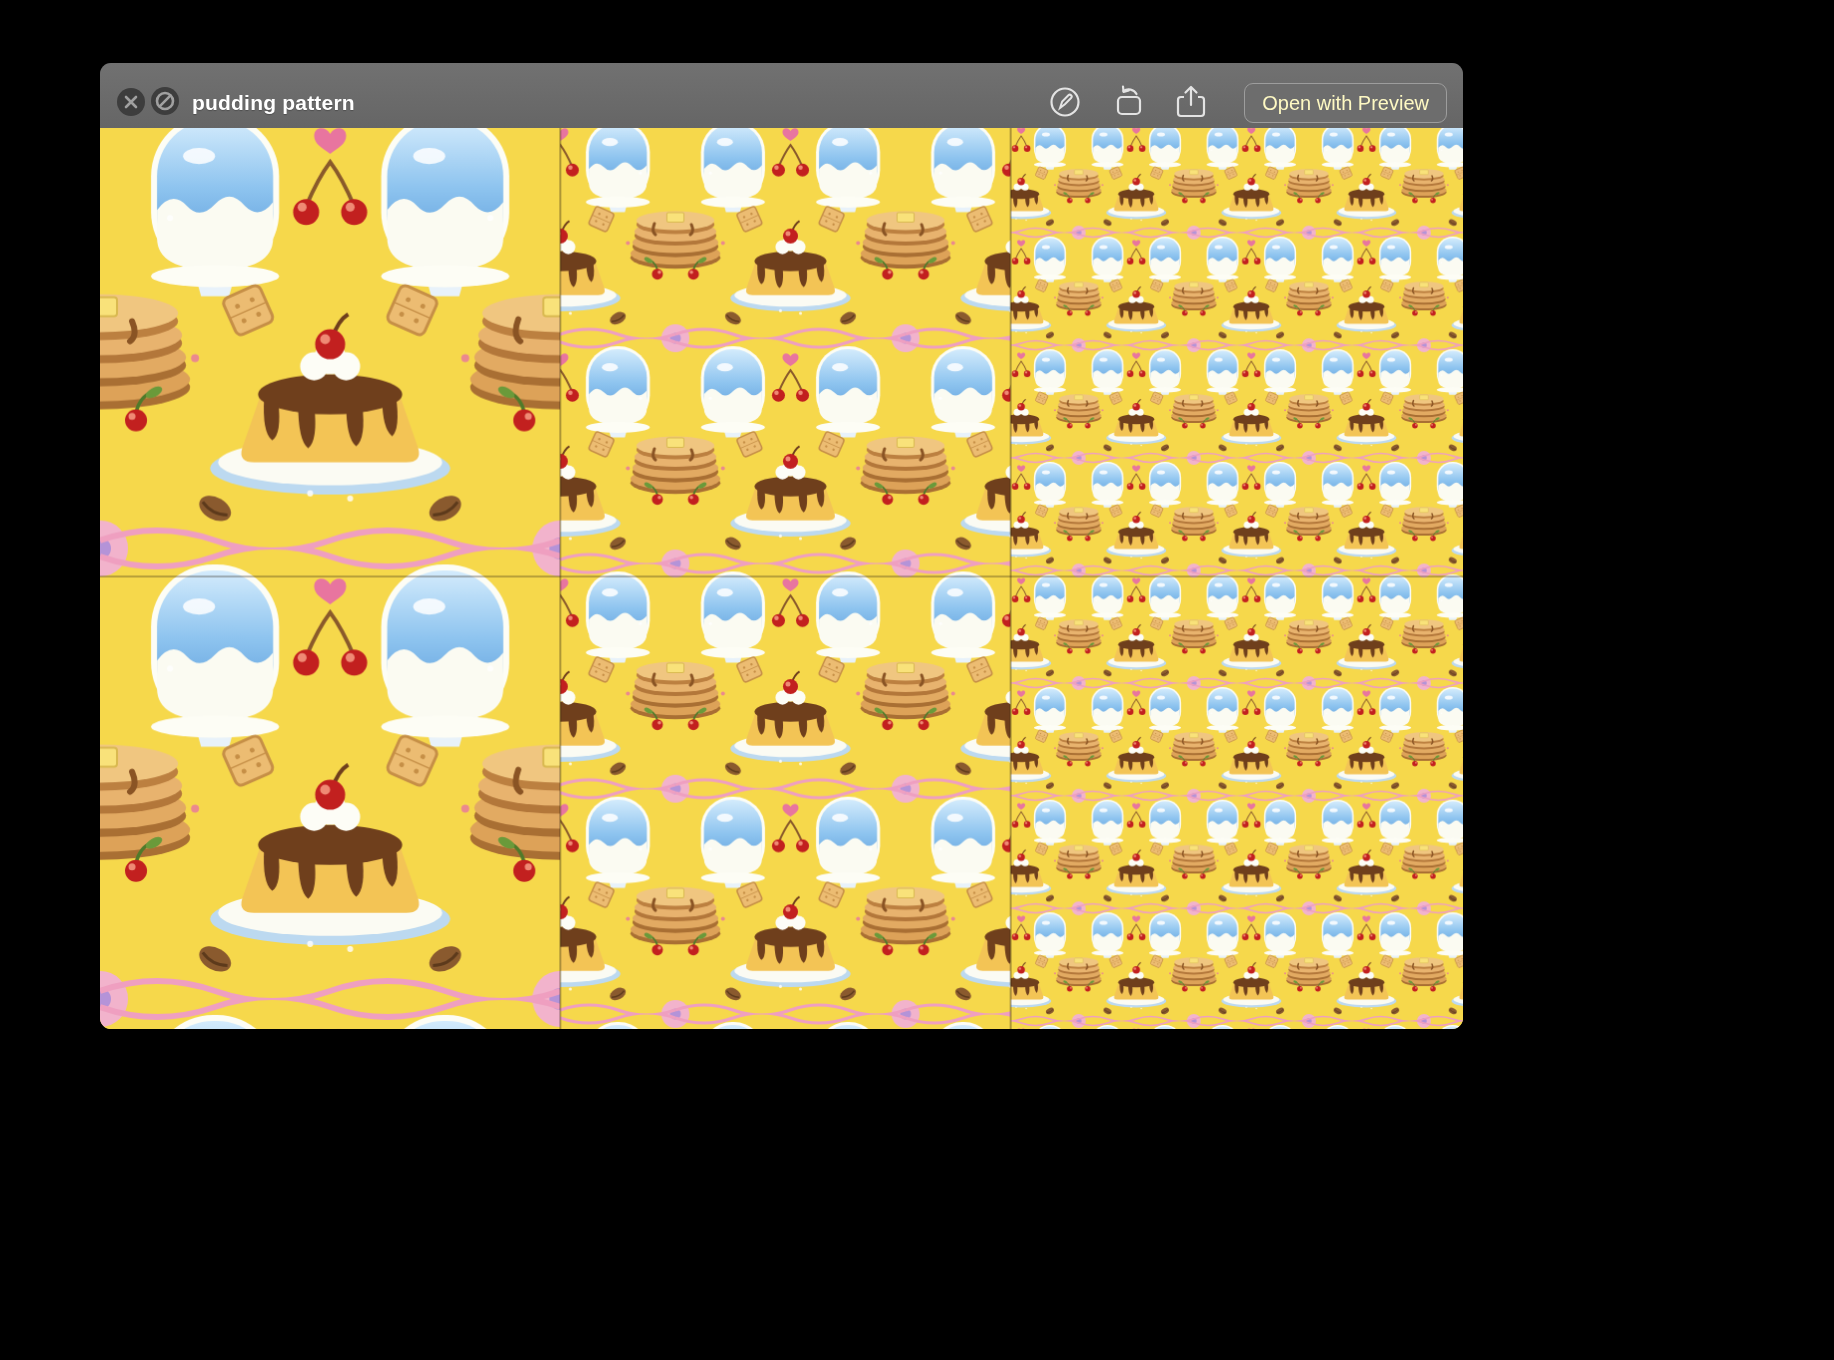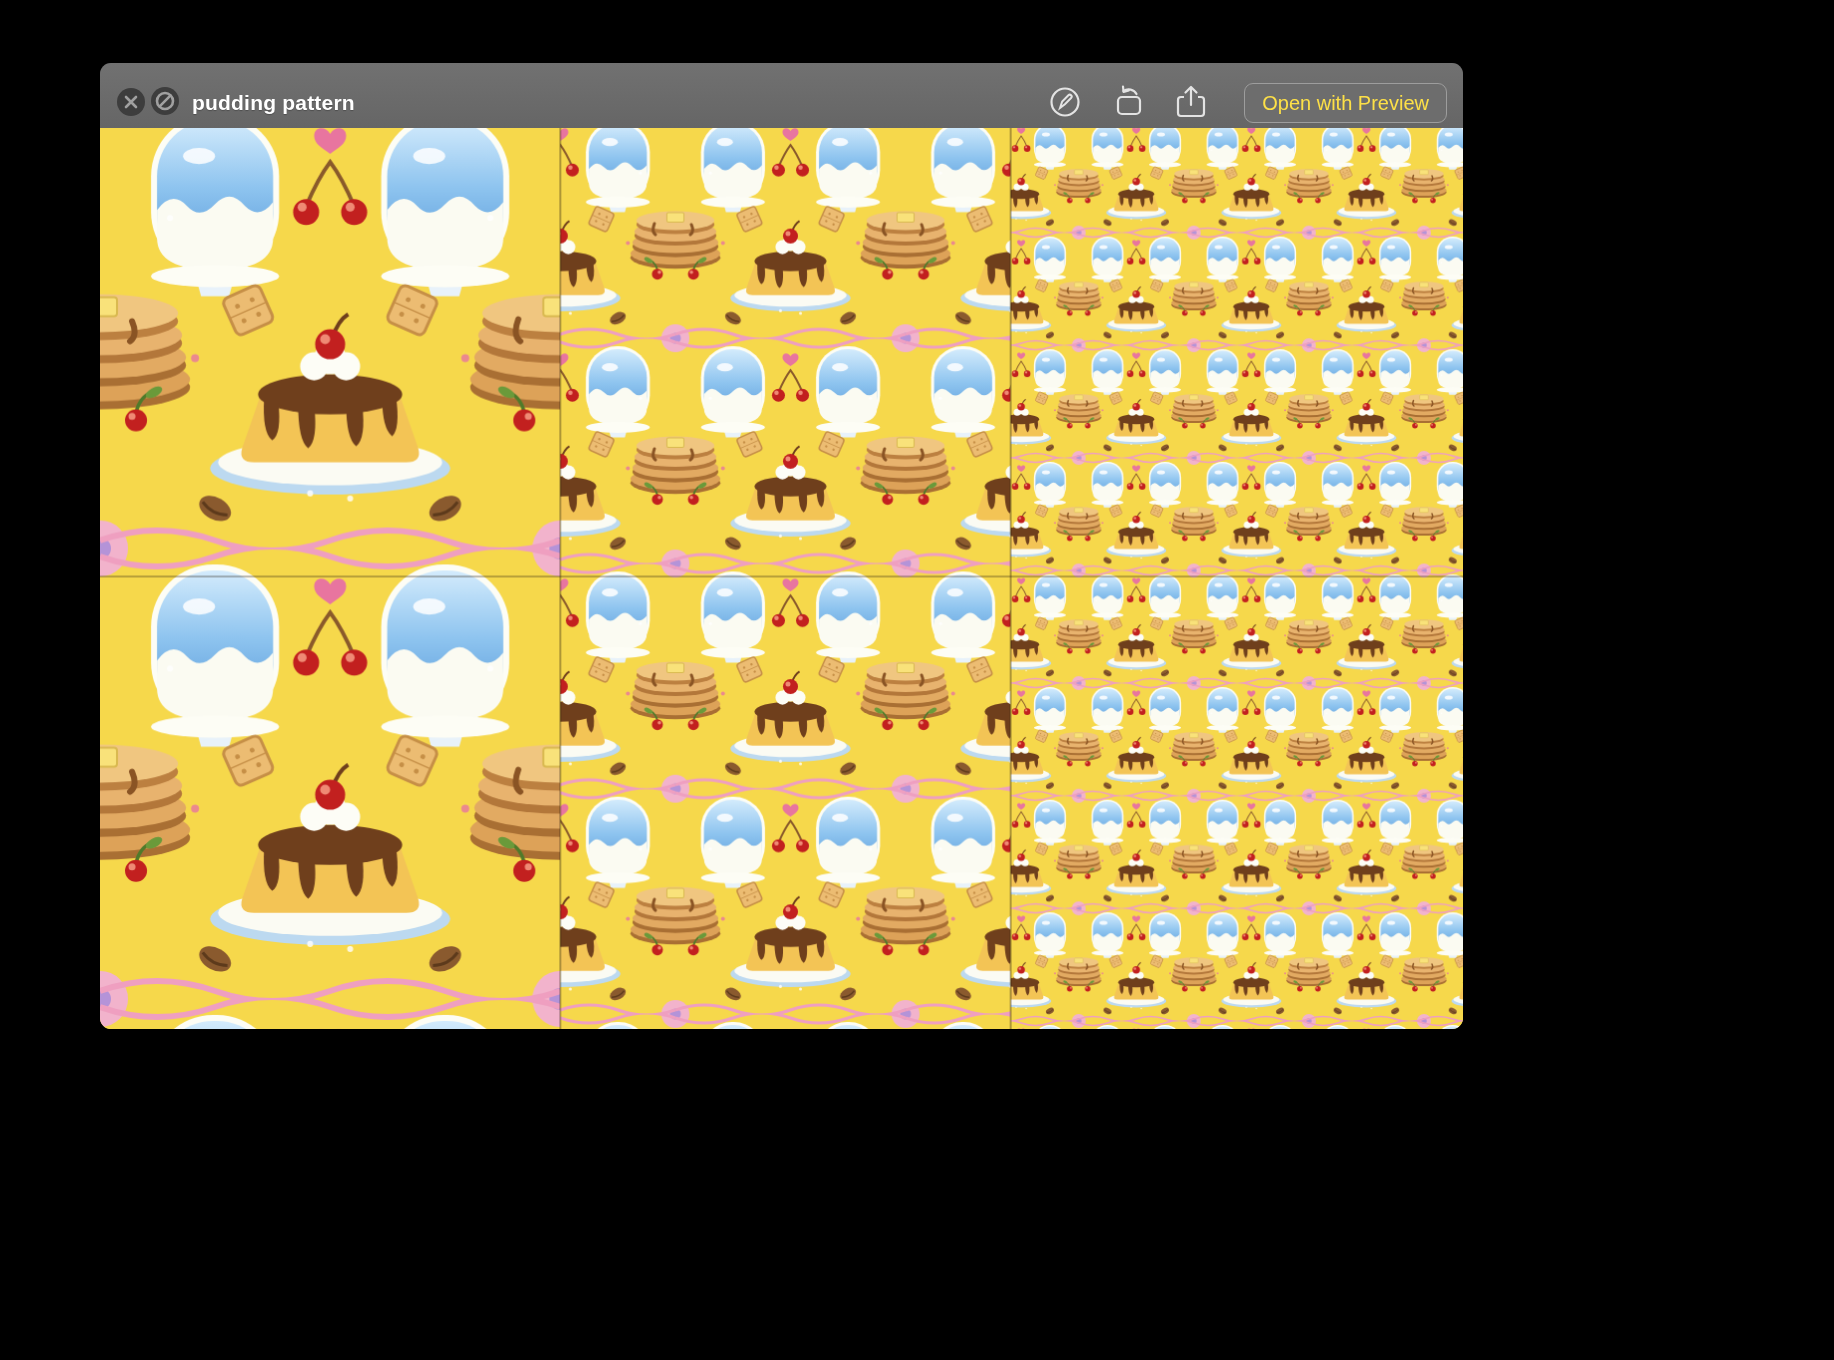--- a/index.html
+++ b/index.html
@@ -17,21 +17,21 @@
     border-bottom:1px solid #4a4a4a;
     display:flex; align-items:center; padding:0 16px; gap:4px;
   }
   .tb-btn { background:none; border:none; padding:0; margin:0; display:flex; align-items:center; cursor:default; }
   .win-title { color:#ffffff; font-weight:bold; font-size:21px; margin-left:8px; letter-spacing:0.2px;
     text-shadow:0 1px 1px rgba(0,0,0,0.25); white-space:nowrap; }
   .tb-right { margin-left:auto; display:flex; align-items:center; gap:30px; }
   .open-btn {
     height:40px; padding:0 17px; margin-left:8px;
     border-radius:9px; border:1px solid #9d9d9d;
-    background:#6d6d6d; color:#fde047; font-size:20px;
+    background:#6d6d6d; color:#fef9c3; font-size:20px;
     font-family:"Liberation Sans", sans-serif; cursor:default; white-space:nowrap;
   }
   .content { position:absolute; left:0; top:65px; right:0; bottom:0; background:#f6d84b; }
   .content svg { display:block; width:100%; height:100%; }
 </style>
 </head>
 <body>
 
 <div class="stage">
   <div class="window">

